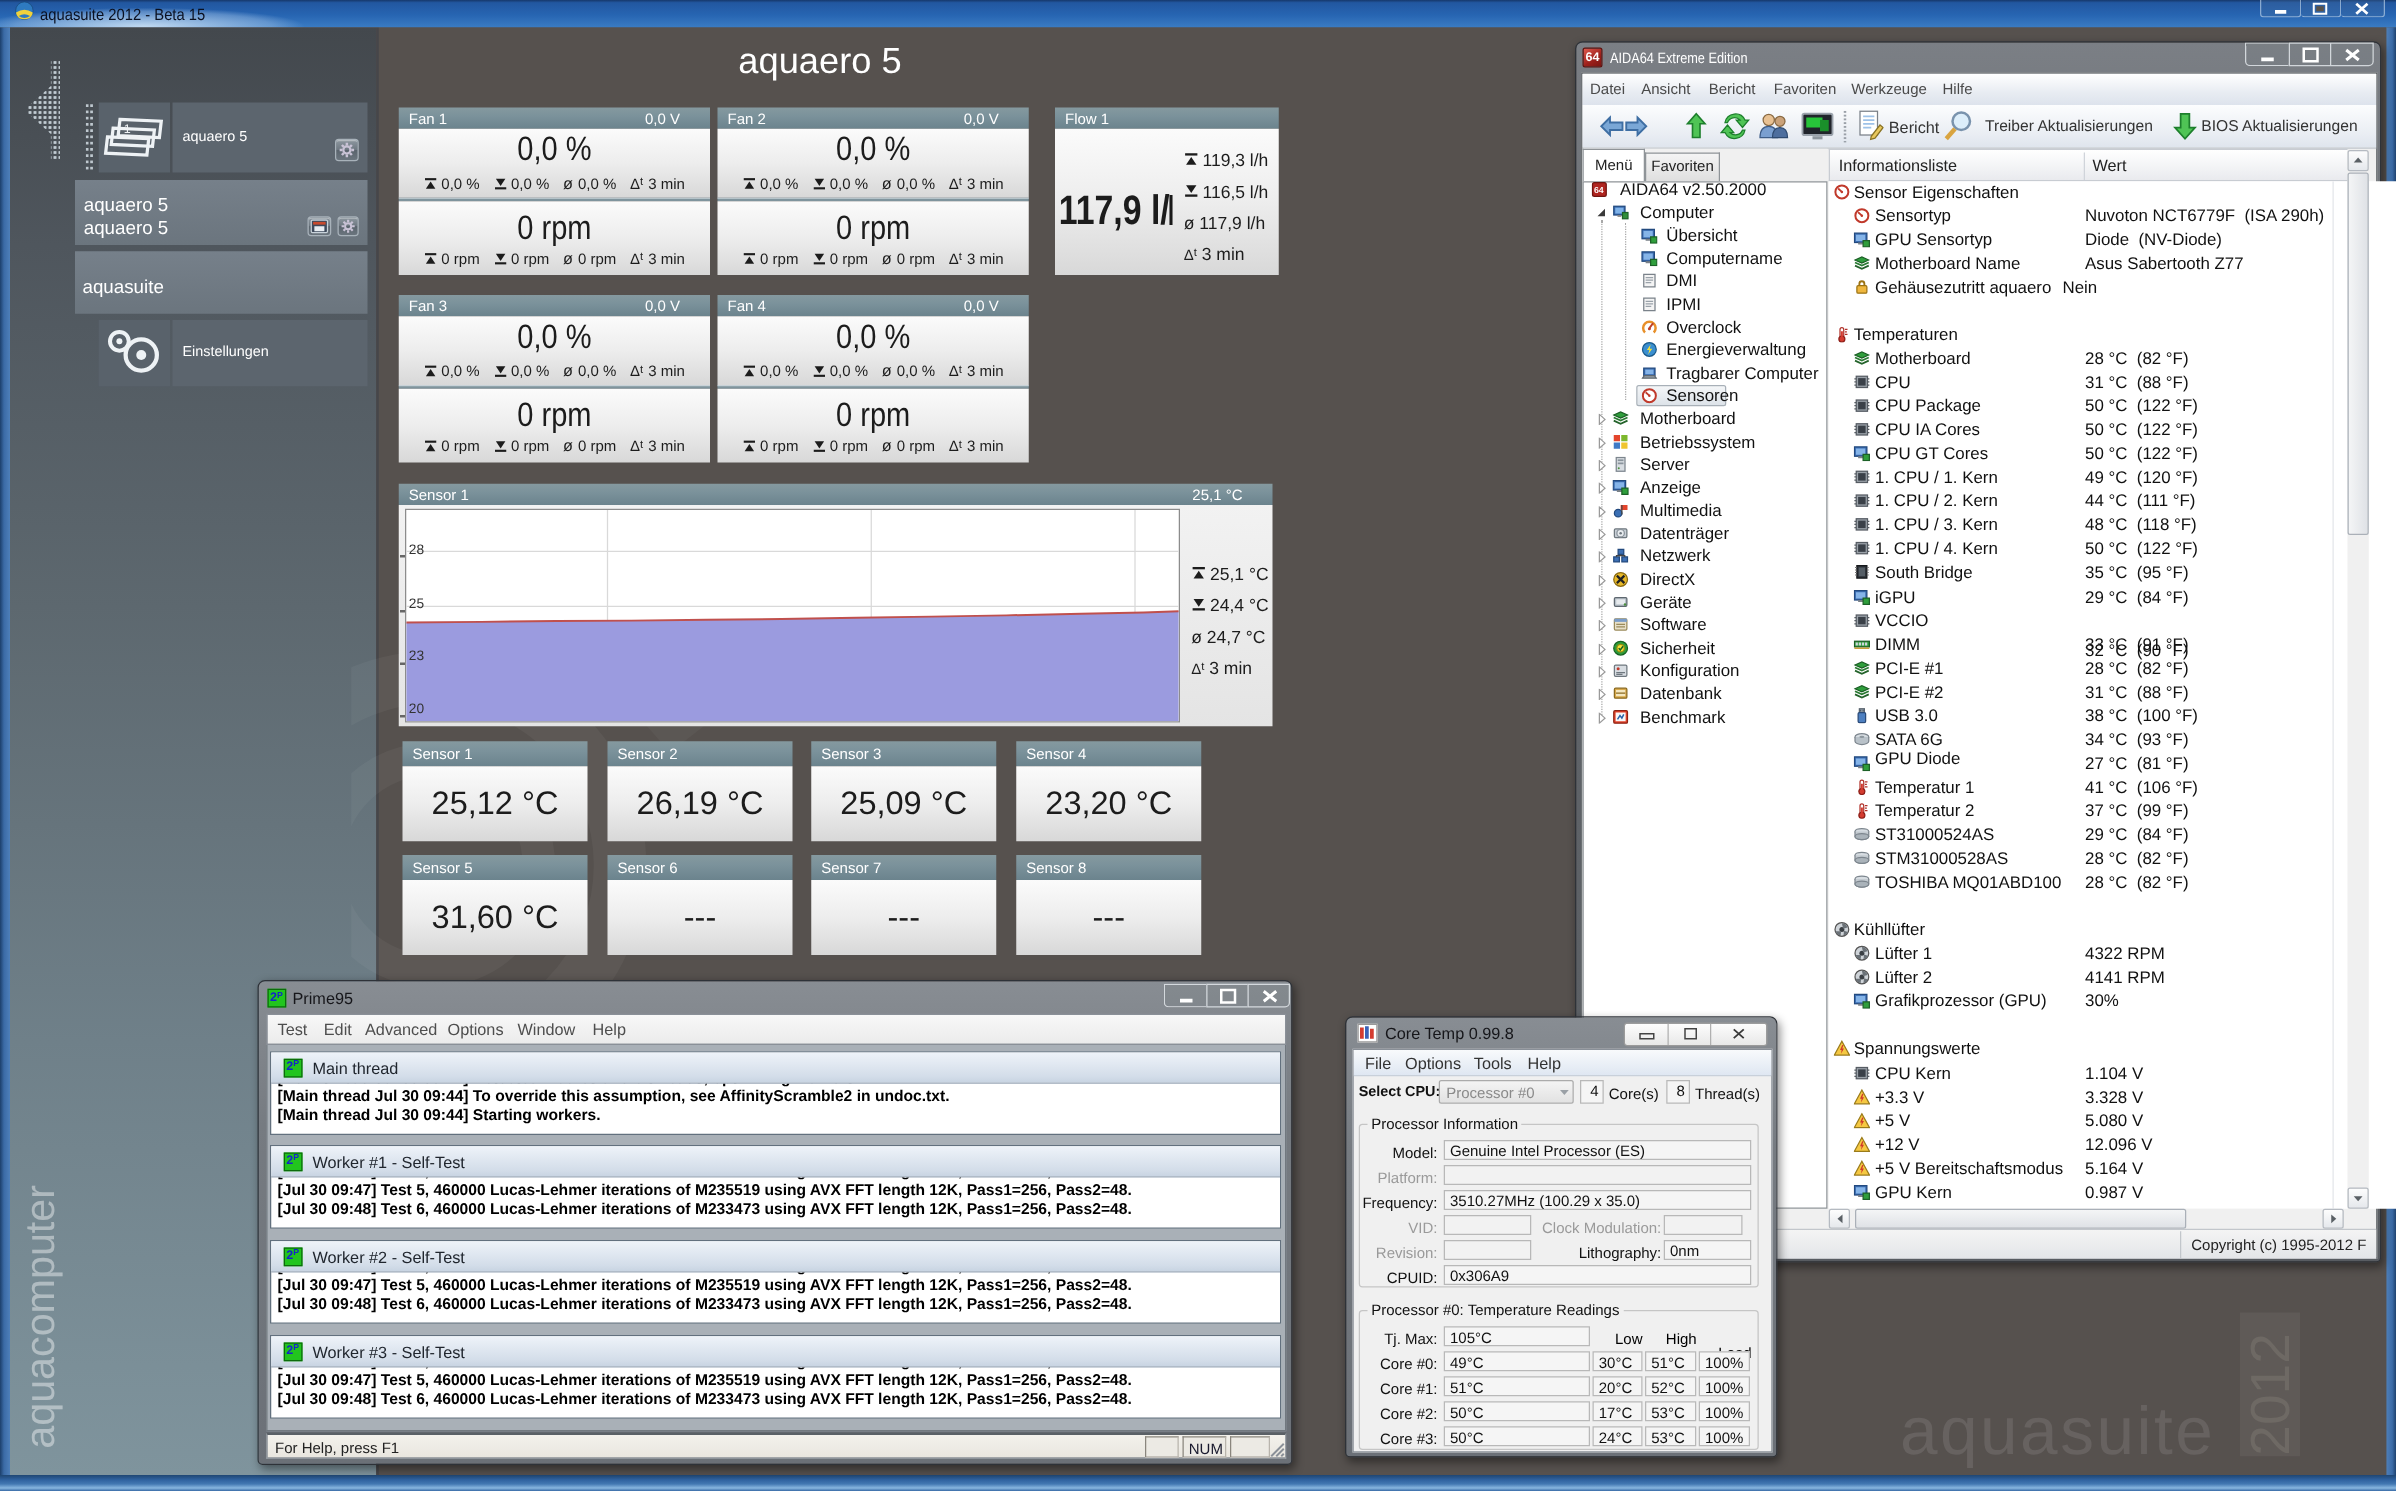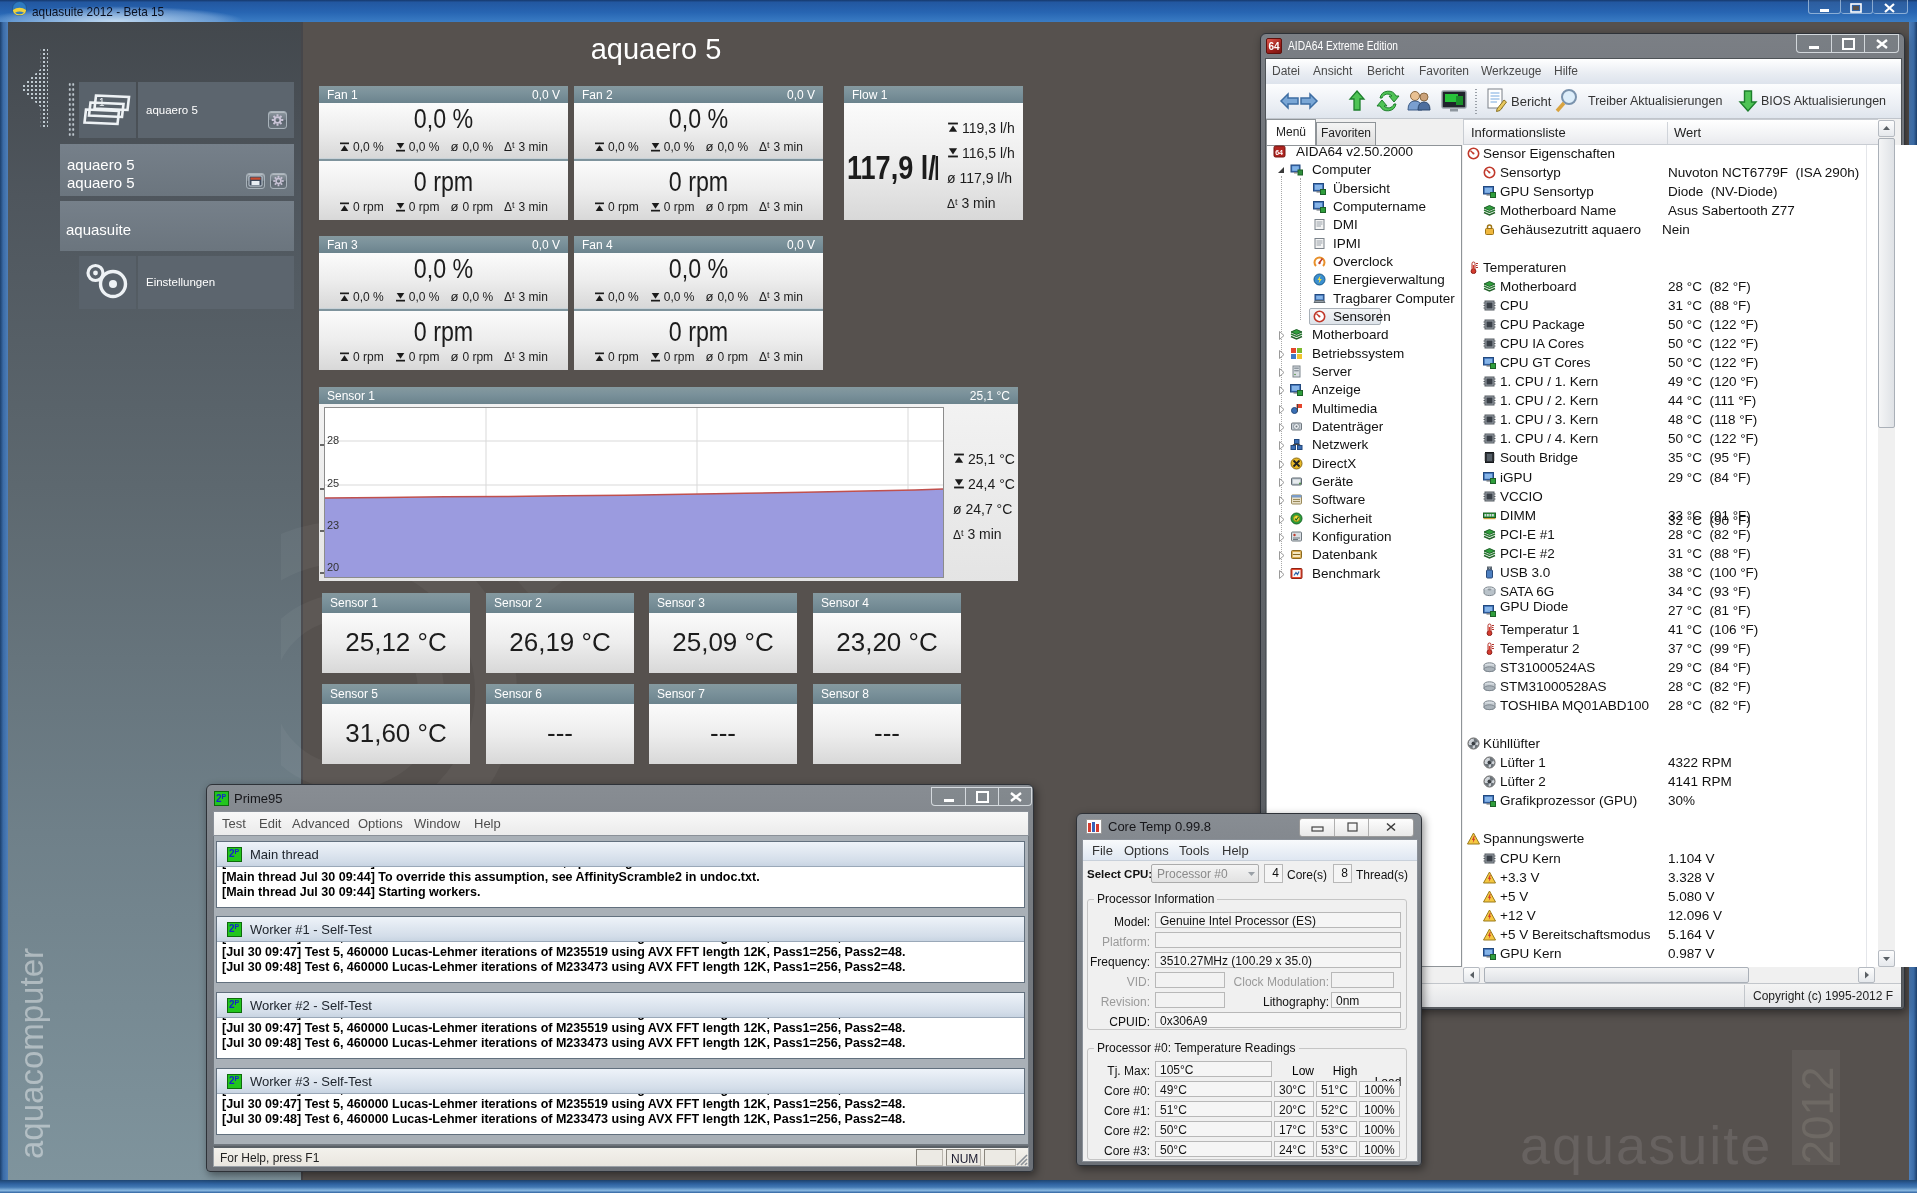--- a/index.html
+++ b/index.html
@@ -31,21 +31,21 @@
 .btn-glossy { border:1px solid #a8b2ba; border-radius:3px; background:linear-gradient(180deg,#8e98a0 0%,#6e7881 48%,#5a646d 52%,#6b757e 100%); box-shadow:inset 0 1px 0 rgba(255,255,255,.35); }
 
 
 .steelhead { background:linear-gradient(180deg,#85999f 0%,#7b929b 40%,#6b838d 100%); color:#fff; }
 .tilebody { background:linear-gradient(180deg,#fbfbfb 0%,#ededed 50%,#d8d8d8 100%); color:#1c1c1c; }
 
 
 .fanp { width:249px; height:134px; }
 .fh { height:17px; position:relative; font-size:12px; }
 .fh .l { position:absolute; left:8px; top:2px; }
-.fh .r { position:absolute; right:8px; top:2px;text-align:center; }
+.fh .r { position:absolute; right:24px; top:2px;text-align:center; }
 .fsec { height:55px; position:relative; }
 .fsec:last-child { height:59px; }
 .fsec:last-child .big { padding-top:6px; }
 .fsec:last-child .strow { bottom:6px; }
 .fdiv { height:3px; background:#7f949d; border-top:1px solid #c8d2d8; }
 .big { text-align:center; font-size:27px; padding-top:1px; transform:scaleX(.86); }
 .strow { position:absolute; left:0; bottom:4px; width:100%; display:flex; justify-content:center; align-items:center; gap:4px; font-size:12px; }
 .strow .mi:not(:first-child), .strow .avg, .strow .dt { margin-left:7px; }
 .strow .mi { display:inline-flex; margin-right:-1px; }
 .strow svg, .fstats svg { fill:#1c1c1c; }
@@ -912,21 +912,21 @@
             <path d="M1 6 L6.5 8.5 L12 6" fill="none" stroke="#2a7a33" stroke-width="1.4"></path>
             <path d="M1 8.5 L6.5 11 L12 8.5" fill="none" stroke="#24632b" stroke-width="1.4"></path>
           </svg></div>
         <div style="position:absolute;left:37px;top:57.8px;">Motherboard Name</div>
         <div style="position:absolute;left:205px;top:57.8px;">Asus Sabertooth Z77</div>
       <div style="position:absolute;left:20px;top:77.8px;"><svg width="13" height="13" viewBox="0 0 13 13">
             <rect x="2.5" y="5.5" width="8" height="6" rx="1" fill="#efb73e" stroke="#9c7314"></rect>
             <path d="M4.5 5.5 V4 a2 2 0 0 1 4 0 V5.5" fill="none" stroke="#9c7314" stroke-width="1.5"></path>
           </svg></div>
         <div style="position:absolute;left:37px;top:76.8px;">Gehäusezutritt aquaero</div>
-        <div style="position:absolute;left:199px;top:76.8px;">Nein</div>
+        <div style="position:absolute;left:187px;top:76.8px;">Nein</div>
       <div style="position:absolute;left:4px;top:115.9px;"><svg width="13" height="13" viewBox="0 0 13 13">
             <rect x="5" y="1" width="3" height="8" rx="1.5" fill="#fff" stroke="#b03028"></rect>
             <circle cx="6.5" cy="10.2" r="2.4" fill="#d43c30" stroke="#8e1f18"></circle>
             <rect x="5.7" y="4" width="1.6" height="6" fill="#d43c30"></rect>
             <g stroke="#b03028">
               <line x1="9" y1="2.5" x2="11" y2="2.5"></line>
               <line x1="9" y1="4.5" x2="10.5" y2="4.5"></line>
               <line x1="9" y1="6.5" x2="11" y2="6.5"></line>
             </g>
           </svg></div>

